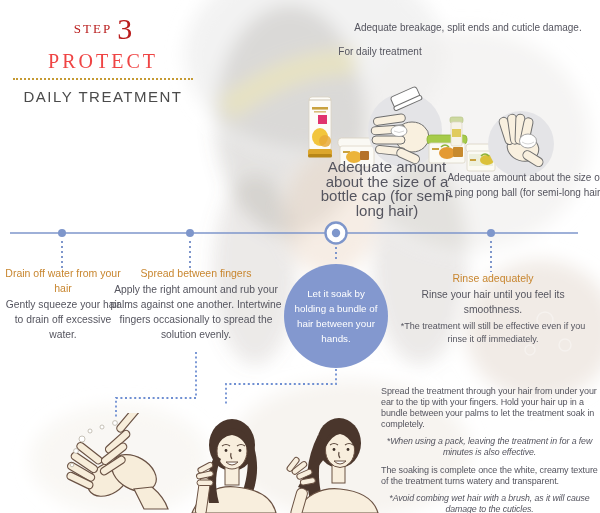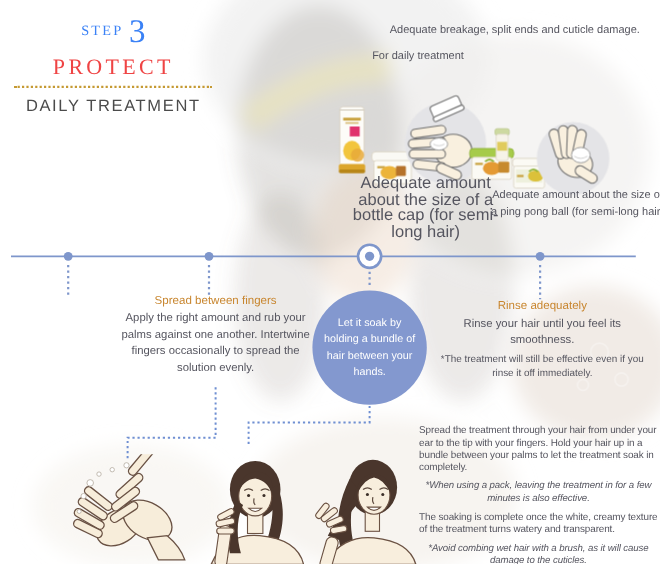--- a/index.html
+++ b/index.html
@@ -2,21 +2,21 @@
 <html><head>
 <meta charset="utf-8">
 <style>
   html,body{margin:0;padding:0;background:#fff;}
   .page{position:relative;width:600px;height:513px;background:#ffffff;overflow:hidden;
         font-family:"Liberation Sans", sans-serif;color:#55555f;}
   .abs{position:absolute;}
   svg{position:absolute;display:block;}
 
   
-  .step-row{left:0;top:12px;width:206px;text-align:center;color:#3b82f6;
+  .step-row{left:0;top:12px;width:206px;text-align:center;color:#b91c1c;
             font-family:"Liberation Serif", serif;}
   .step-word{font-size:13px;letter-spacing:2px;vertical-align:6px;}
   .step-num{font-size:30px;margin-left:5px;}
   .h-title{left:0;top:50px;width:206px;text-align:center;font-family:"Liberation Serif", serif;
            font-size:20px;letter-spacing:3px;color:#ef4444;}
   .h-dots{left:13px;top:78px;width:180px;height:0;border-top:2px dotted #c59a33;}
   .h-sub{left:0;top:88px;width:206px;text-align:center;font-size:15px;letter-spacing:1.5px;color:#4b4b4b;}
 
   
   .benefit{left:338px;top:22px;width:260px;text-align:center;font-size:10px;}
@@ -264,20 +264,24 @@
   <div class="layer abs h-title">PROTECT</div>
   <div class="layer abs h-dots"></div>
   <div class="layer abs h-sub">DAILY TREATMENT</div>
 
   <div class="layer abs benefit">Adequate breakage, split ends and cuticle damage.</div>
   <div class="layer abs daily">For daily treatment</div>
 
   <div class="layer abs capL">Adequate amount about the size of a bottle cap (for semi-long hair)</div>
   <div class="layer abs capR">Adequate amount about the size of a ping pong ball (for semi-long hair)</div>
 
+  <div class="layer col col1">
+    <div class="col-title">Drain off water from your hair</div>
+    <div class="col-body">Gently squeeze your hair to drain off excessive water.</div>
+  </div>
   <div class="layer col col2">
     <div class="col-title">Spread between fingers</div>
     <div class="col-body">Apply the right amount and rub your palms against one another. Intertwine fingers occasionally to spread the solution evenly.</div>
   </div>
   <div class="layer abs soak-circle">
     <span>Let it soak by holding a bundle of hair between your hands.</span>
   </div>
   <div class="layer col col4">
     <div class="col-title">Rinse adequately</div>
     <div class="col-body">Rinse your hair until you feel its smoothness.</div>

